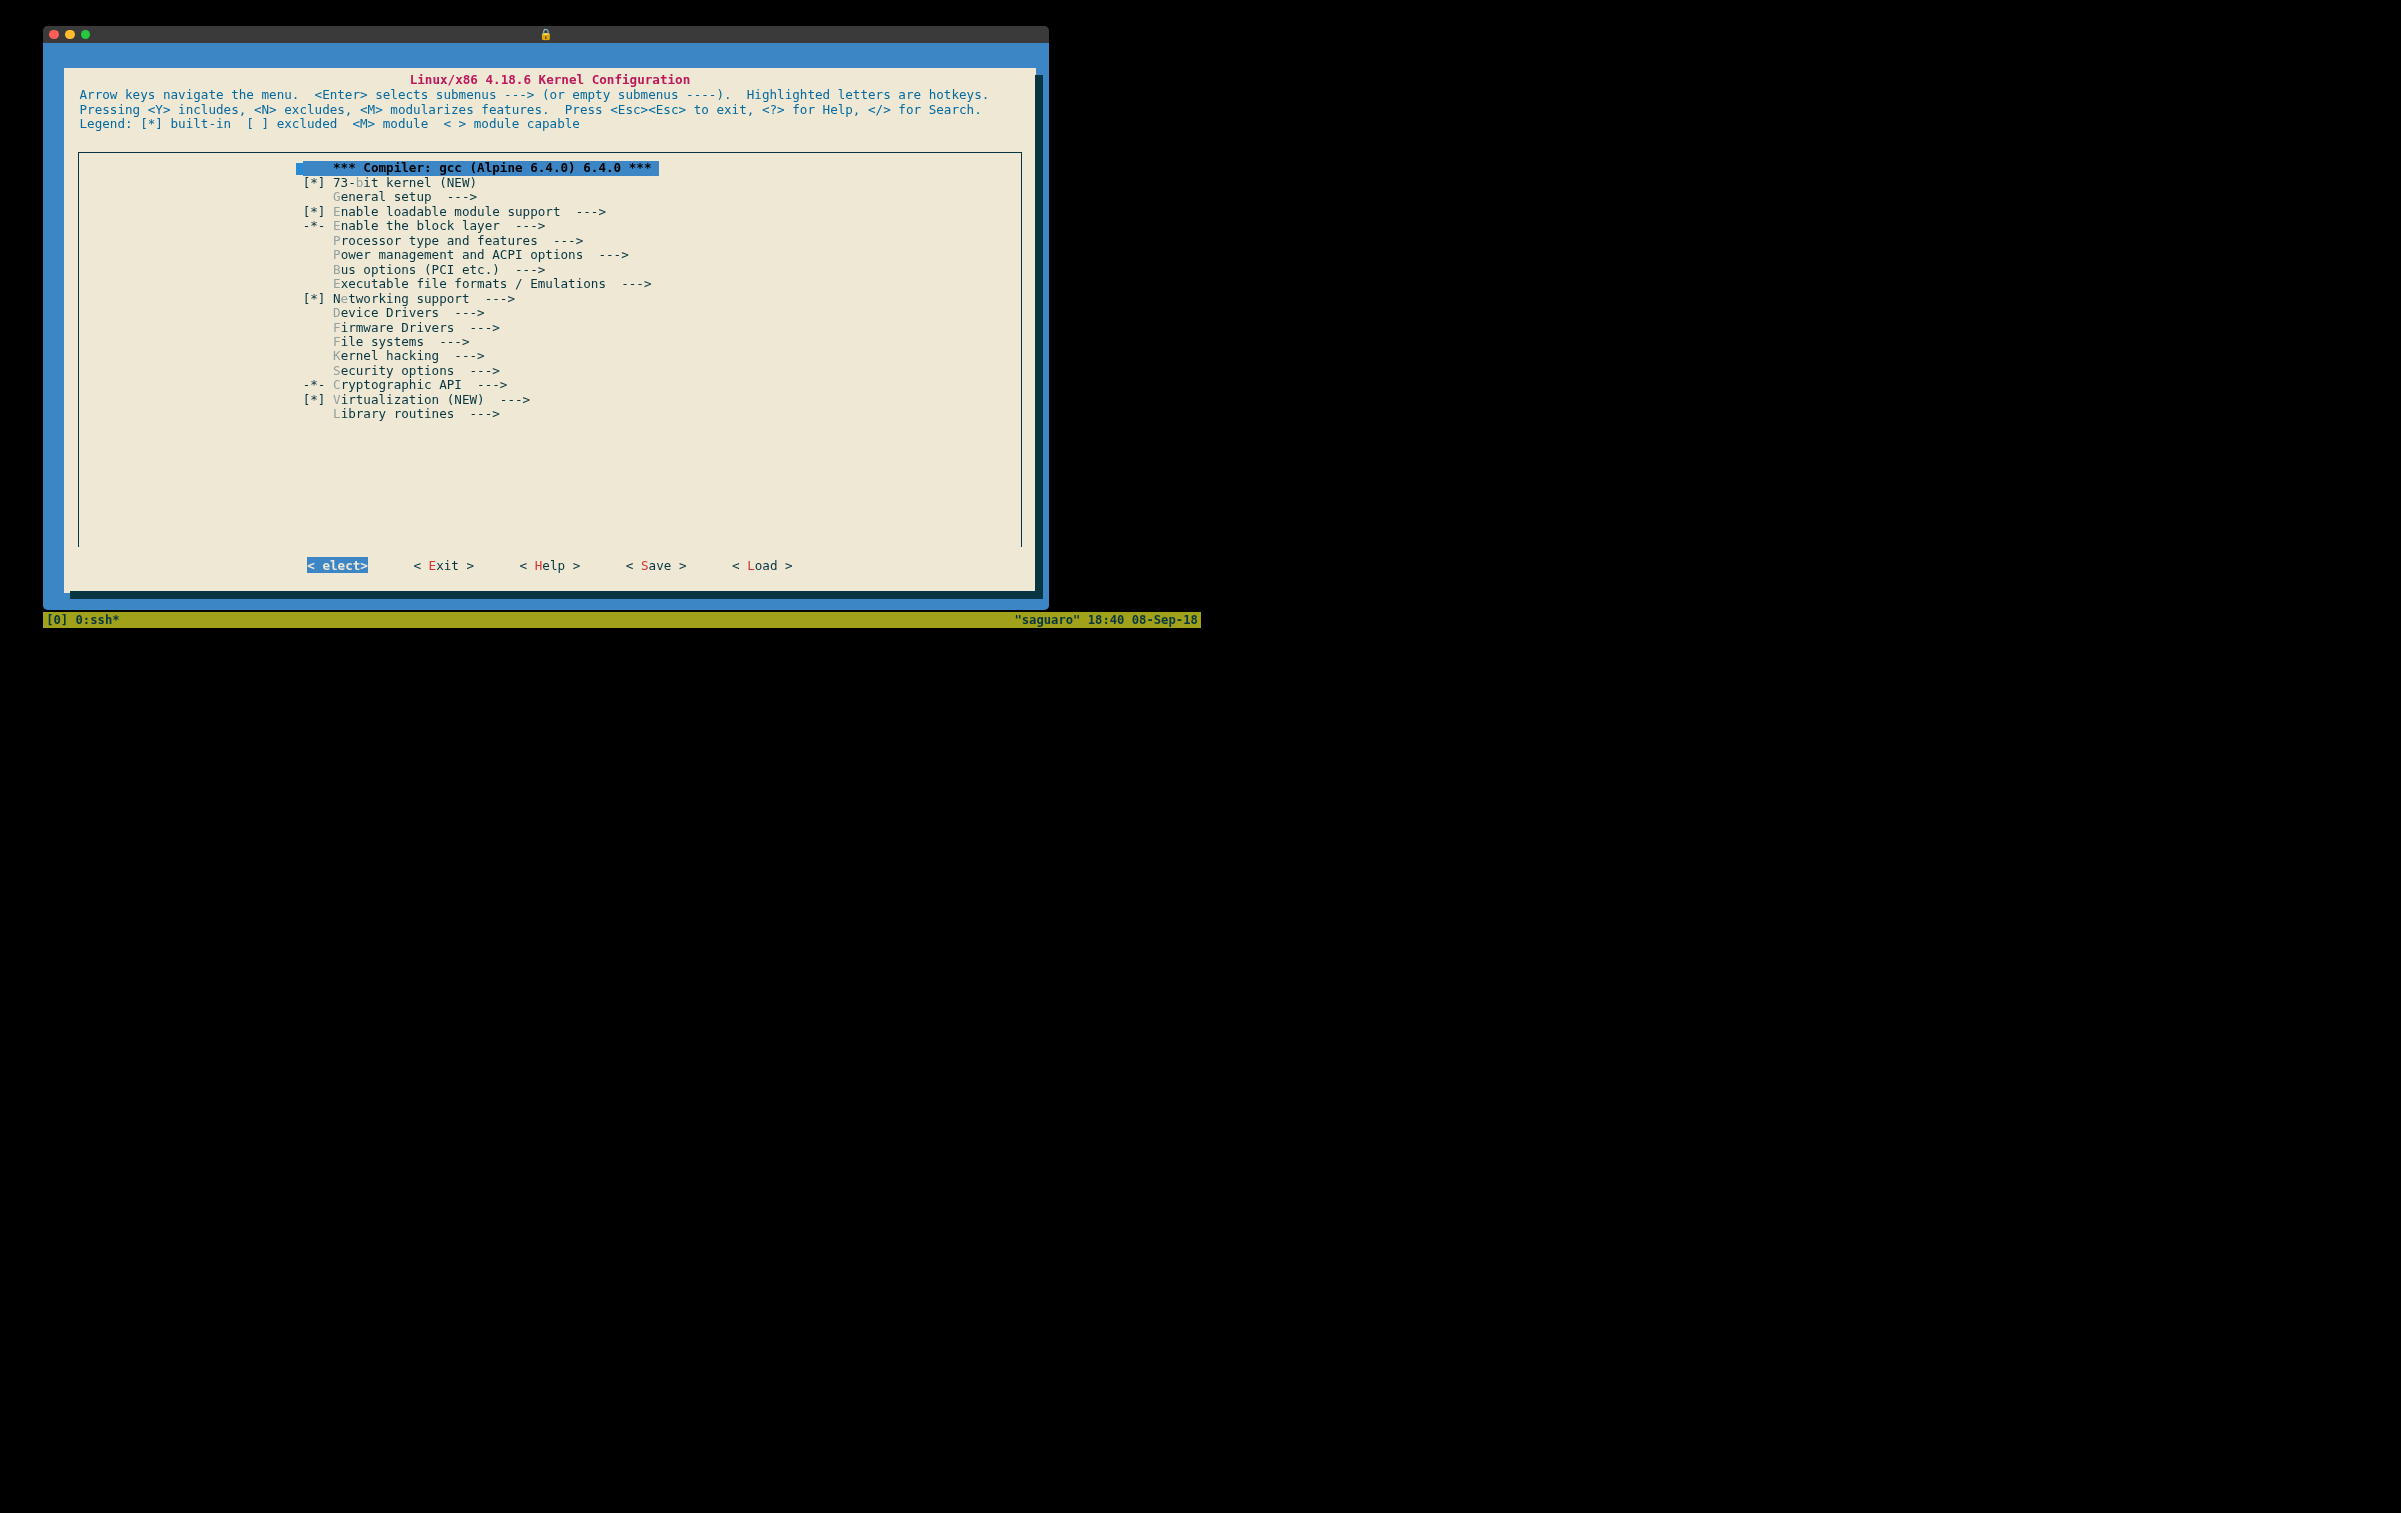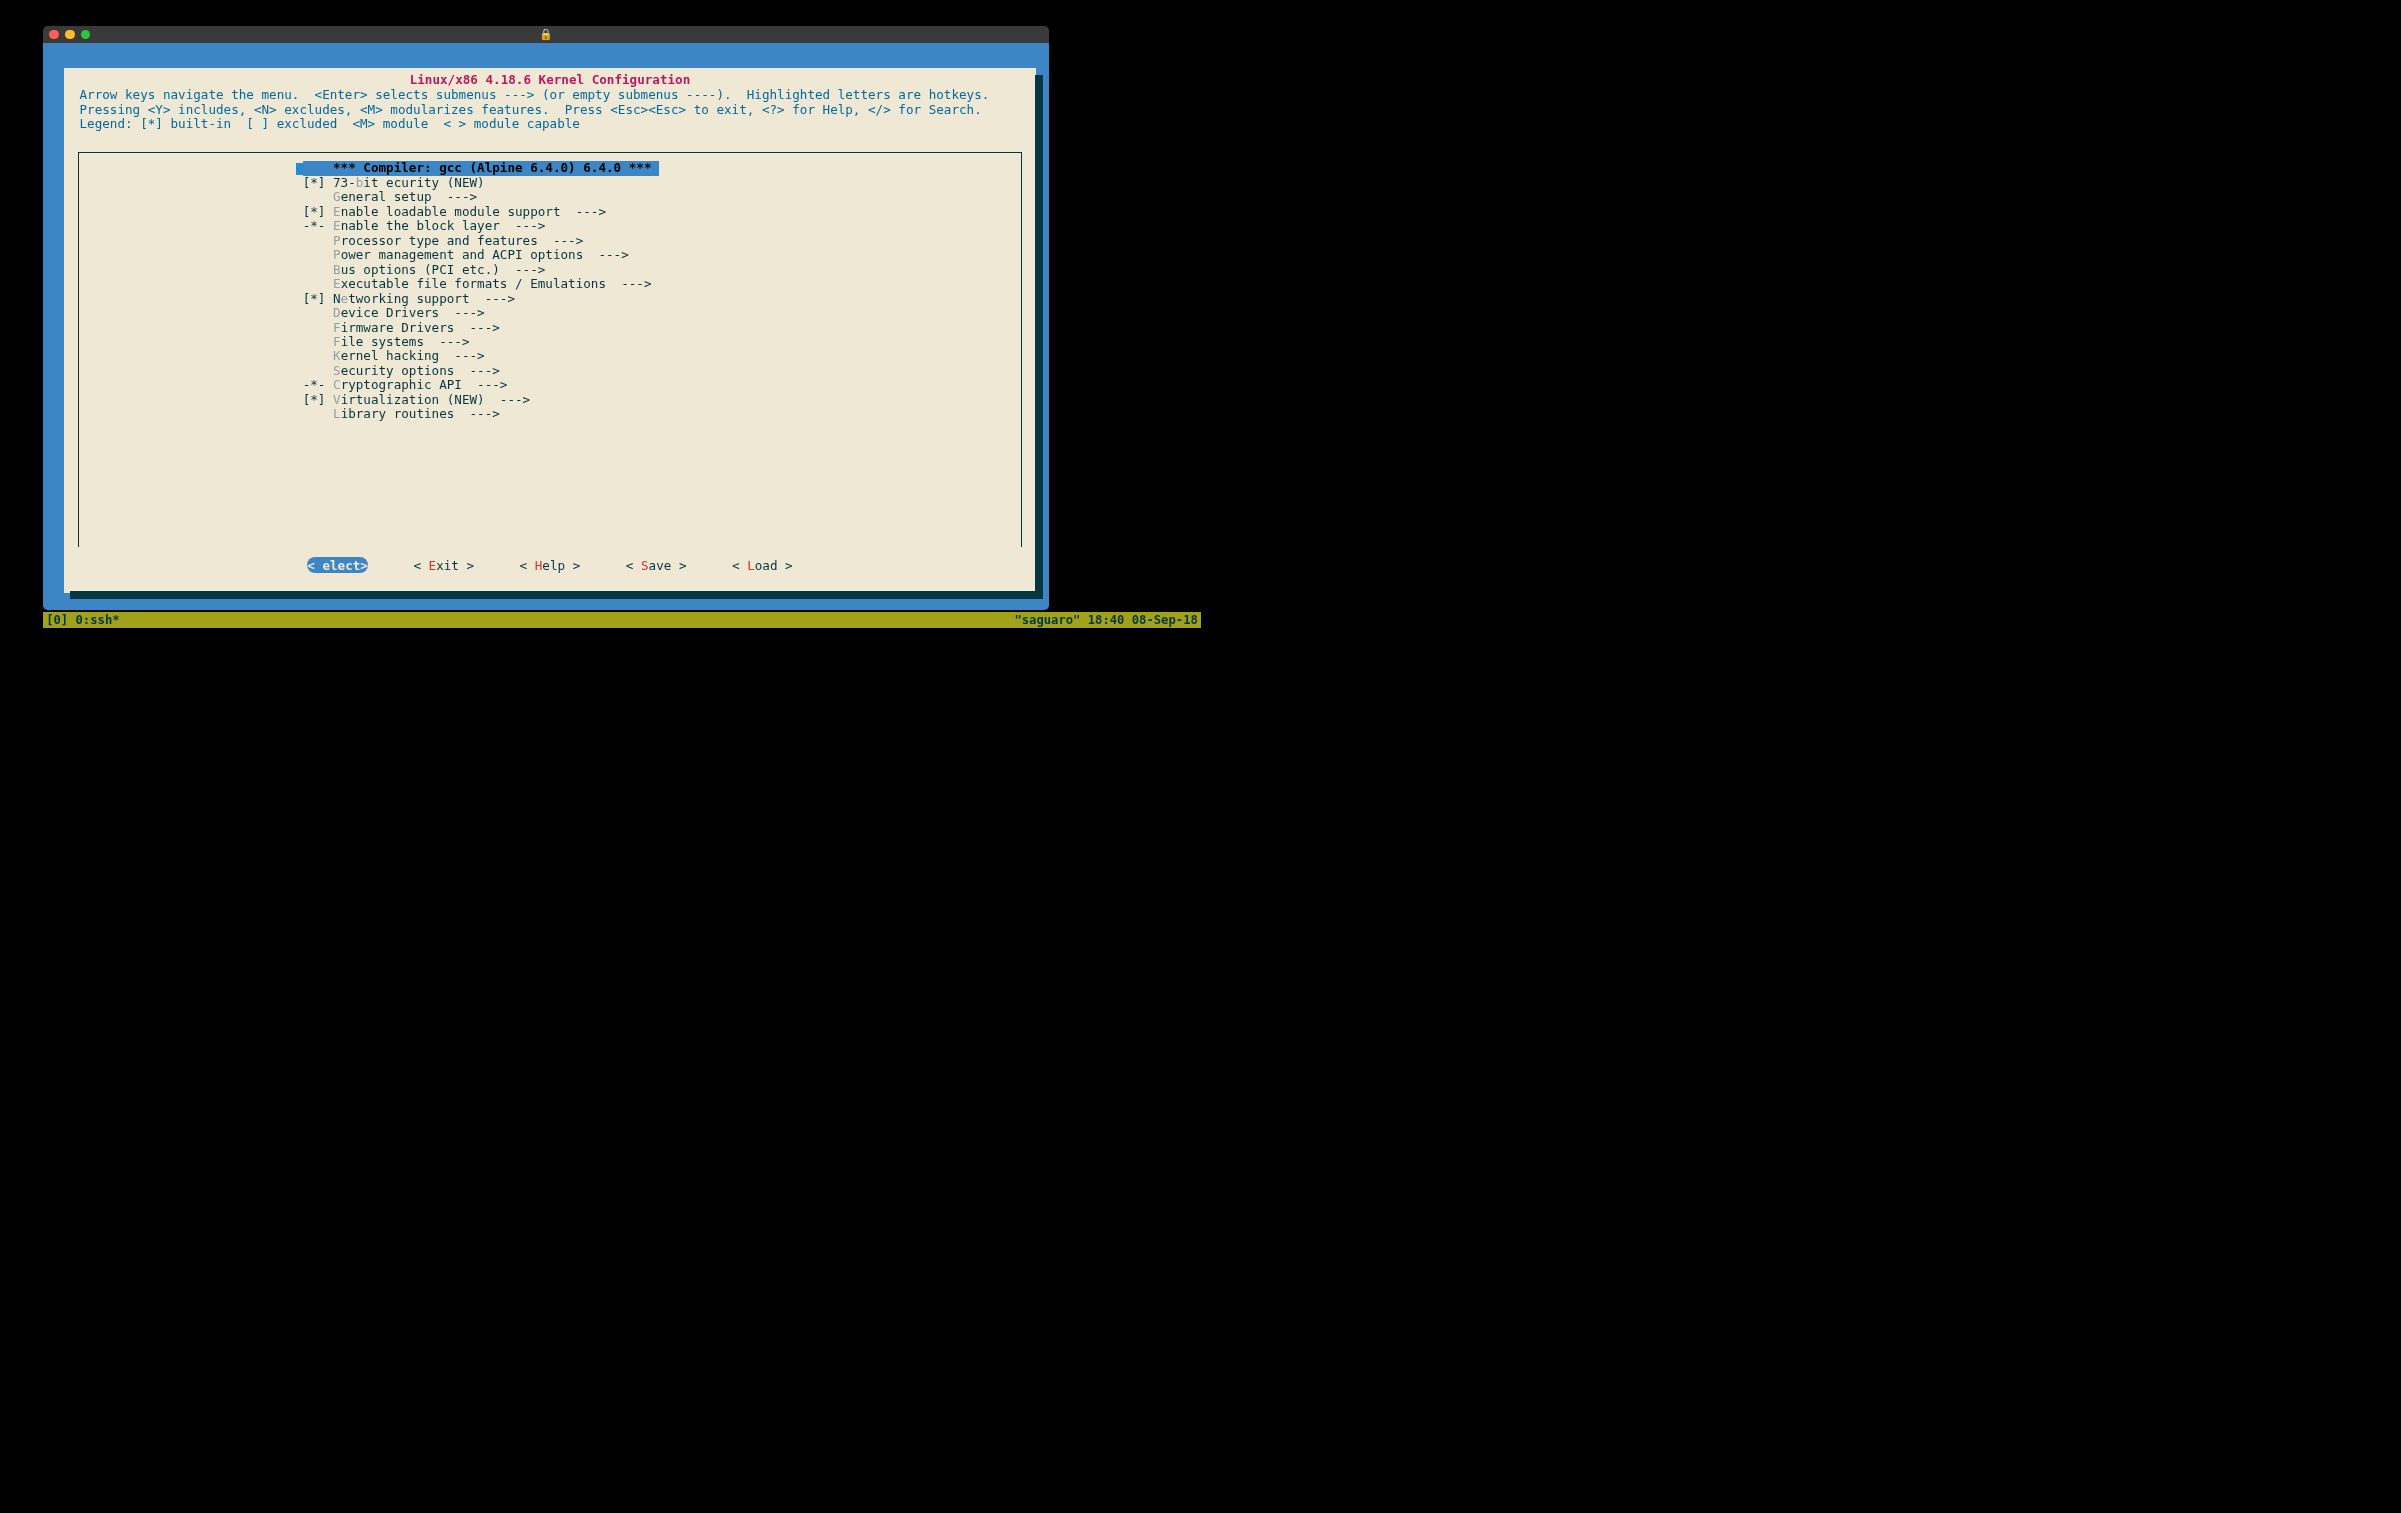--- a/index.html
+++ b/index.html
@@ -110,21 +110,21 @@
   }
   .hk { color: #93a1a1; }
   .mc-buttons {
     position: absolute;
     left: 14.2px; right: 14.2px;
     bottom: 16px;
     height: 19px;
     text-align: center;
     white-space: pre;
   }
-  .btn { display: inline; border-radius: 8px; }
+  .btn { display: inline; }
   .btn.sel {
     background: #3d86c6;
     color: #eee8d5;
     font-weight: bold;
     padding: 0.8px 0;
   }
   .hkred { color: #dc322f; }
 
   .dropshadow {
     position: absolute;
@@ -166,21 +166,21 @@
 
   <div class="term">
 
     <div class="menuconfig">
       <div class="mc-title">Linux/x86 4.18.6 Kernel Configuration</div>
       <div class="mc-help">Arrow keys navigate the menu.  &lt;Enter&gt; selects submenus ---&gt; (or empty submenus ----).  Highlighted letters are hotkeys.  Pressing &lt;Y&gt; includes, &lt;N&gt; excludes, &lt;M&gt; modularizes features.  Press &lt;Esc&gt;&lt;Esc&gt; to exit, &lt;?&gt; for Help, &lt;/&gt; for Search.  Legend: [*] built-in  [ ] excluded  &lt;M&gt; module  &lt; &gt; module capable</div>
 
       <div class="mc-inner">
         <div class="mc-items" id="mc-items">
             <div class="row sel"><span class="cursor"></span><span class="rowtext"><span>   </span><span> *** Compiler: gcc (Alpine 6.4.0) 6.4.0 ***</span><span> </span></span></div>
-            <div class="row"><span class="rowtext"><span>[*] 73-</span><span class="hk">b</span><span>it ecurity (NEW)</span></span></div>
+            <div class="row"><span class="rowtext"><span>[*] 73-</span><span class="hk">b</span><span>it kernel (NEW)</span></span></div>
             <div class="row"><span class="rowtext"><span>    </span><span class="hk">G</span><span>eneral setup  ---&gt;</span></span></div>
             <div class="row"><span class="rowtext"><span>[*] </span><span class="hk">E</span><span>nable loadable module support  ---&gt;</span></span></div>
             <div class="row"><span class="rowtext"><span>-*- </span><span class="hk">E</span><span>nable the block layer  ---&gt;</span></span></div>
             <div class="row"><span class="rowtext"><span>    </span><span class="hk">P</span><span>rocessor type and features  ---&gt;</span></span></div>
             <div class="row"><span class="rowtext"><span>    </span><span class="hk">P</span><span>ower management and ACPI options  ---&gt;</span></span></div>
             <div class="row"><span class="rowtext"><span>    </span><span class="hk">B</span><span>us options (PCI etc.)  ---&gt;</span></span></div>
             <div class="row"><span class="rowtext"><span>    </span><span class="hk">E</span><span>xecutable file formats / Emulations  ---&gt;</span></span></div>
             <div class="row"><span class="rowtext"><span>[*] N</span><span class="hk">e</span><span>tworking support  ---&gt;</span></span></div>
             <div class="row"><span class="rowtext"><span>    </span><span class="hk">D</span><span>evice Drivers  ---&gt;</span></span></div>
             <div class="row"><span class="rowtext"><span>    </span><span class="hk">F</span><span>irmware Drivers  ---&gt;</span></span></div>

